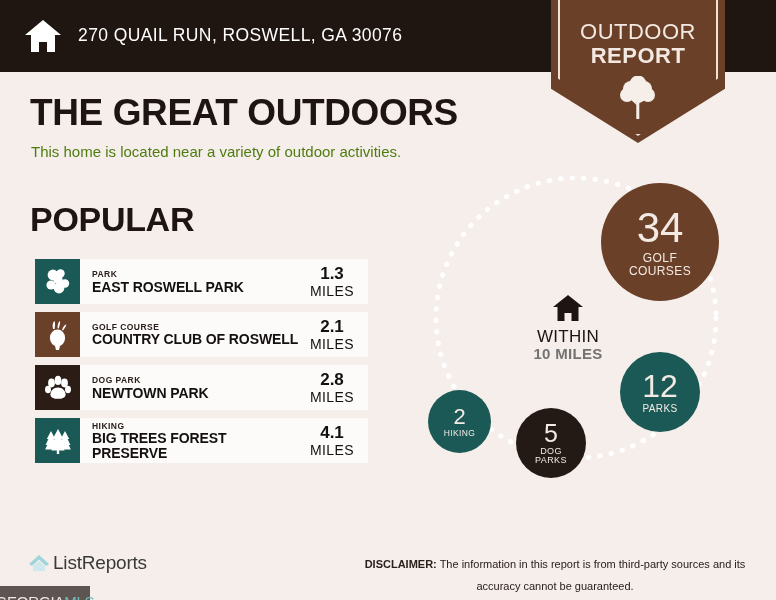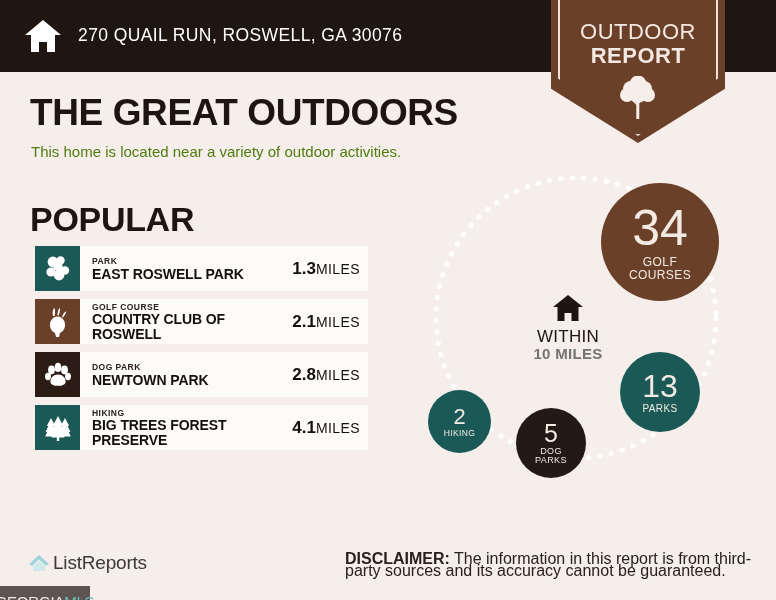--- a/index.html
+++ b/index.html
@@ -62,21 +62,21 @@
   .sub{
     position:absolute;left:31px;top:143px;
     font-size:15px;color:#4d7c0f;font-weight:400;white-space:nowrap;
   }
   .h2{
     position:absolute;left:30px;top:200px;
     font-size:34px;font-weight:700;letter-spacing:-.3px;color:#1E1513;
   }
 
   
-  .list{position:absolute;left:27px;top:246px;width:333px;padding-left:8px;}
+  .list{position:absolute;left:27px;top:259px;width:333px;padding-left:8px;}
   .row{
     position:relative;height:45px;margin-bottom:8px;
     background:#FDFBFA;display:flex;align-items:stretch;
   }
   .row .ibox{
     width:45px;height:45px;flex:0 0 45px;
     display:flex;align-items:center;justify-content:center;
   }
   .row .txt{
     flex:1 1 auto;padding-left:12px;display:flex;flex-direction:column;
@@ -84,39 +84,39 @@
   }
   .cat{
     font-size:8.5px;font-weight:700;letter-spacing:.45px;color:#2A201C;
     line-height:10px;text-transform:uppercase;
   }
   .nm{
     font-size:14px;font-weight:700;letter-spacing:-.1px;color:#14100E;
     line-height:16px;white-space:nowrap;
   }
   .dist{
-    flex:0 0 56px;display:flex;align-items:center;
+    flex:0 0 56px;display:flex;flex-direction:column;align-items:center;
     justify-content:center;padding-right:8px;
   }
   .dnum{font-size:17px;font-weight:700;line-height:18px;color:#14100E;}
   .dunit{font-size:14px;font-weight:400;letter-spacing:.4px;color:#14100E;}
 
   
   .bubbles{position:absolute;left:396px;top:168px;width:380px;height:360px;}
   .dotring{position:absolute;left:0;top:0;}
   .bub{
     position:absolute;border-radius:50%;
     display:flex;flex-direction:column;align-items:center;
     justify-content:center;color:#F4EAE4;text-align:center;
   }
   .bnum{font-weight:400;line-height:1;}
   .blab{font-weight:400;letter-spacing:.4px;line-height:1.05;}
 
   .b-golf{left:205px;top:15px;width:118px;height:118px;background:#6B4028;}
-  .b-golf .bnum{font-size:50px;margin-bottom:3px;}
+  .b-golf .bnum{font-size:42px;margin-bottom:3px;}
   .b-golf .blab{font-size:12px;}
 
   .b-parks{left:224px;top:184px;width:80px;height:80px;background:#1A5956;}
   .b-parks .bnum{font-size:32px;margin-bottom:2px;}
   .b-parks .blab{font-size:10px;}
 
   .b-dog{left:120px;top:240px;width:70px;height:70px;background:#231915;}
   .b-dog .bnum{font-size:25px;margin-bottom:1px;}
   .b-dog .blab{font-size:9px;}
 
@@ -127,21 +127,21 @@
   .center-block{position:absolute;left:112px;top:126px;width:120px;text-align:center;}
   .center-block .chouse{display:block;margin:0 auto 6px;}
   .cl1{font-size:17px;font-weight:400;letter-spacing:.3px;color:#1E1513;line-height:17px;}
   .cl2{font-size:15px;font-weight:700;letter-spacing:.3px;color:#737373;line-height:17px;}
 
   
   .lr-logo{position:absolute;left:28px;top:552px;display:flex;align-items:center;}
   .lr-name{font-size:19px;color:#3A3A3A;font-weight:400;margin-left:3px;letter-spacing:-.2px;}
   .disc{
     position:absolute;left:345px;top:553px;width:420px;
-    font-size:16px;line-height:12px;color:#2A201C;
+    font-size:11px;line-height:22px;color:#2A201C;text-align:center;
   }
   .disc b{font-weight:700;}
 
   .gmls{
     position:absolute;left:0;top:586px;width:90px;height:38px;
     background:rgba(35,26,22,.72);
     display:flex;flex-direction:column;align-items:center;justify-content:center;
   }
   .gmls-top{font-size:15px;line-height:15px;letter-spacing:-.2px;}
   .gmls-top .g1{color:#F0EAE6;font-weight:400;}
@@ -285,21 +285,21 @@
 
     <div class="bub b-golf">
       <div class="bnum">34</div>
       <div class="blab">
         <div>GOLF</div>
         <div>COURSES</div>
       </div>
     </div>
 
     <div class="bub b-parks">
-      <div class="bnum">13</div>
+      <div class="bnum">12</div>
       <div class="blab">PARKS</div>
     </div>
 
     <div class="bub b-dog">
       <div class="bnum">5</div>
       <div class="blab">
         <div>DOG</div>
         <div>PARKS</div>
       </div>
     </div>

